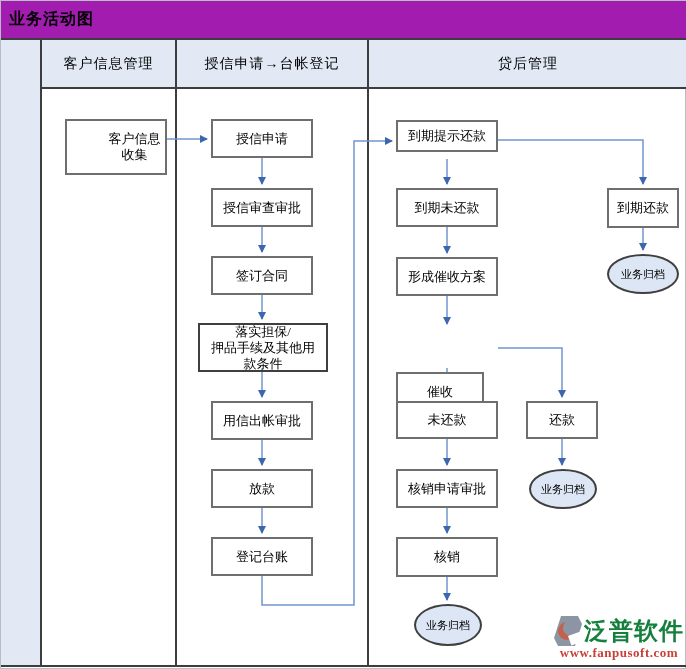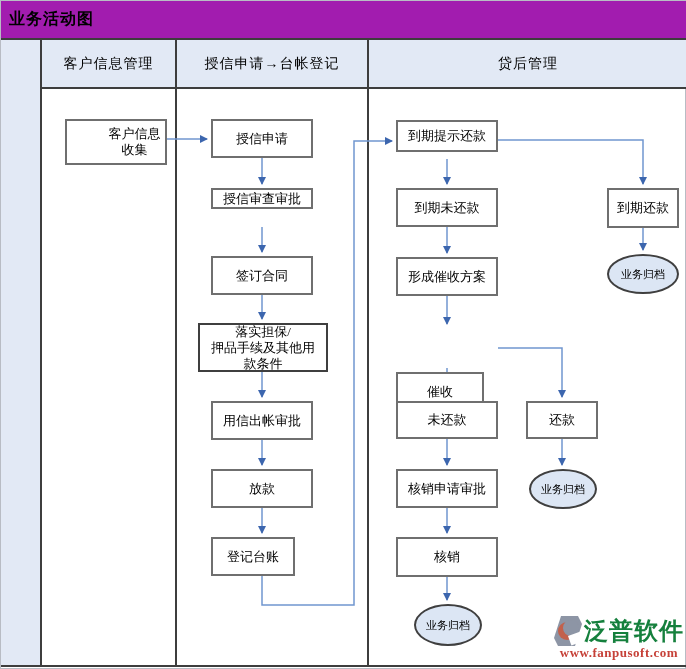--- a/index.html
+++ b/index.html
@@ -87,31 +87,31 @@
       <polyline marker-end="url(#arw)" points="446,295 446,323"></polyline>
       <polyline marker-end="url(#arw)" points="446,367 446,396"></polyline>
       <polyline marker-end="url(#arw)" points="497,347 561,347 561,396"></polyline>
       <polyline marker-end="url(#arw)" points="446,438 446,464"></polyline>
       <polyline marker-end="url(#arw)" points="561,438 561,464"></polyline>
       <polyline marker-end="url(#arw)" points="446,507 446,532"></polyline>
       <polyline marker-end="url(#arw)" points="446,576 446,599"></polyline>
     </g>
   </svg>
 
-  <div class="node" style="left:64px;top:118px;width:102px;height:46px;padding-left:37px;">客户信息收集</div>
+  <div class="node" style="left:64px;top:118px;width:102px;height:56px;padding-left:37px;">客户信息收集</div>
 
   <div class="node" style="left:210px;top:118px;width:102px;height:39px;">授信申请</div>
-  <div class="node" style="left:210px;top:187px;width:102px;height:21px;">授信审查审批</div>
+  <div class="node" style="left:210px;top:187px;width:102px;height:39px;">授信审查审批</div>
   <div class="node" style="left:210px;top:255px;width:102px;height:39px;">签订合同</div>
   <div class="node dark multiline" style="left:197px;top:322px;width:130px;height:49px;">落实担保/
 押品手续及其他用
 款条件</div>
   <div class="node" style="left:210px;top:468px;width:102px;height:39px;">放款</div>
   <div class="node" style="left:210px;top:400px;width:102px;height:39px;">用信出帐审批</div>
-  <div class="node" style="left:210px;top:536px;width:84px;height:39px;">登记台账</div>
+  <div class="node" style="left:210px;top:536px;width:102px;height:39px;">登记台账</div>
 
   <div class="node" style="left:395px;top:119px;width:102px;height:32px;">到期提示还款</div>
   <div class="node" style="left:395px;top:187px;width:102px;height:39px;">到期未还款</div>
   <div class="node" style="left:395px;top:256px;width:102px;height:39px;">形成催收方案</div>
   <div class="node" style="left:395px;top:327px;width:88px;height:40px;margin-top:44px;">催收</div>
   <div class="node" style="left:395px;top:400px;width:102px;height:38px;">未还款</div>
   <div class="node" style="left:525px;top:400px;width:72px;height:38px;">还款</div>
   <div class="node" style="left:395px;top:468px;width:102px;height:39px;">核销申请审批</div>
   <div class="node" style="left:395px;top:536px;width:102px;height:40px;">核销</div>
   <div class="node" style="left:606px;top:187px;width:72px;height:40px;">到期还款</div>

